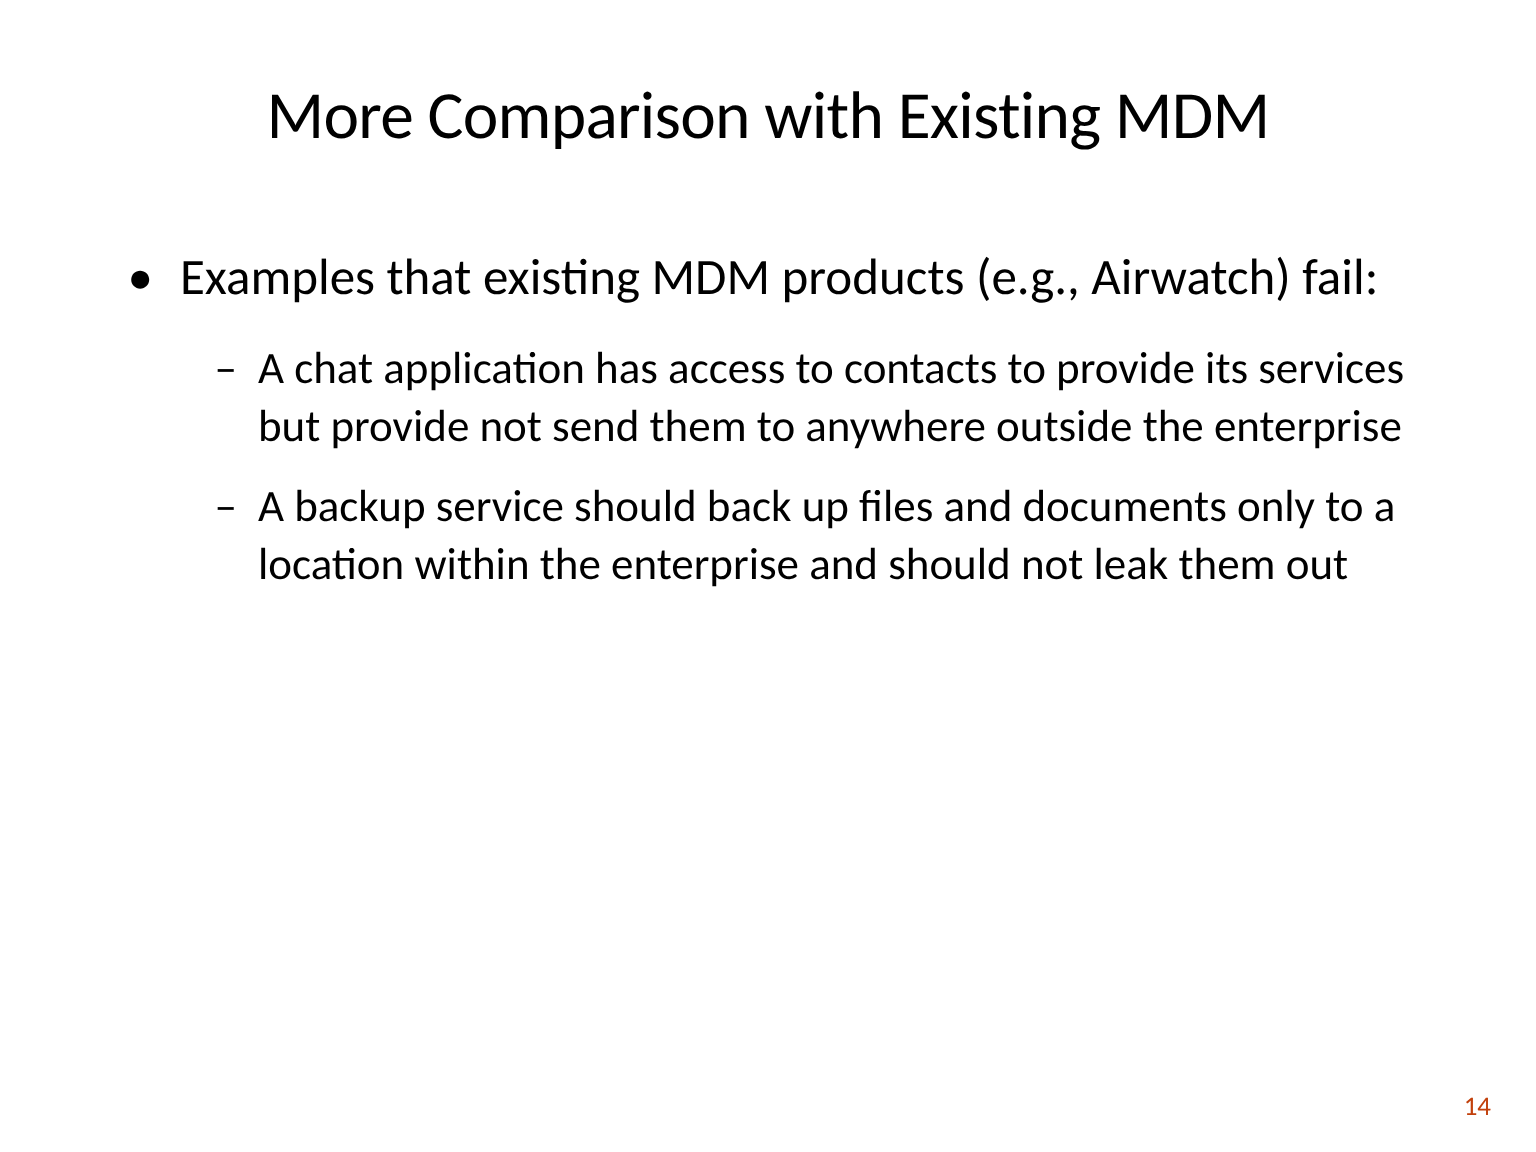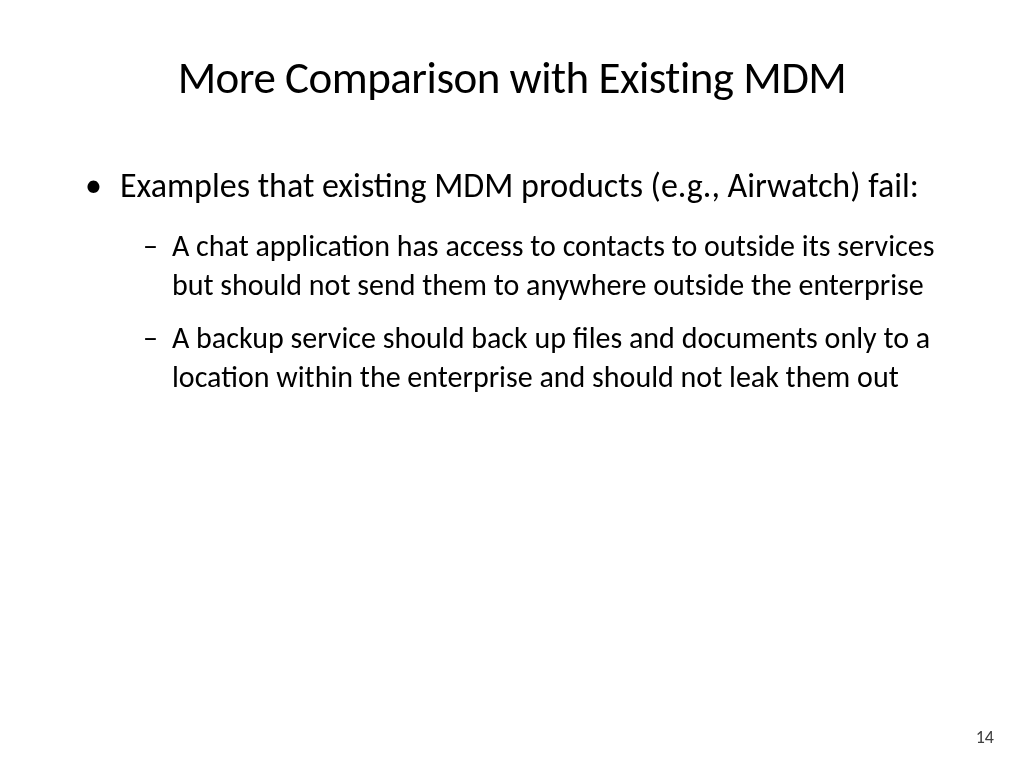--- a/index.html
+++ b/index.html
@@ -51,39 +51,39 @@
     }
     .bullet-level2 .marker {
       margin-right: 14px;
       flex-shrink: 0;
     }
     .page-number {
       position: absolute;
       bottom: 20px;
       right: 30px;
       font-size: 18px;
-      color: #404040;
+      color: #c2410c;
       margin-top: 24px;
     }
   </style>
 </head>
 <body>
 
 <div class="slide">
   <h1 class="title">More Comparison with Existing MDM</h1>
 
   <div class="content">
     <div class="bullet-level1">
       <span class="marker">•</span>
       <span>Examples that existing MDM products (e.g., Airwatch) fail:</span>
     </div>
 
     <div class="bullet-level2">
       <span class="marker">–</span>
-      <span>A chat application has access to contacts to outside its services but should not send them to anywhere outside the enterprise</span>
+      <span>A chat application has access to contacts to provide its services but provide not send them to anywhere outside the enterprise</span>
     </div>
 
     <div class="bullet-level2">
       <span class="marker">–</span>
       <span>A backup service should back up files and documents only to a location within the enterprise and should not leak them out</span>
     </div>
   </div>
 
   <div class="page-number">14</div>
 </div>

